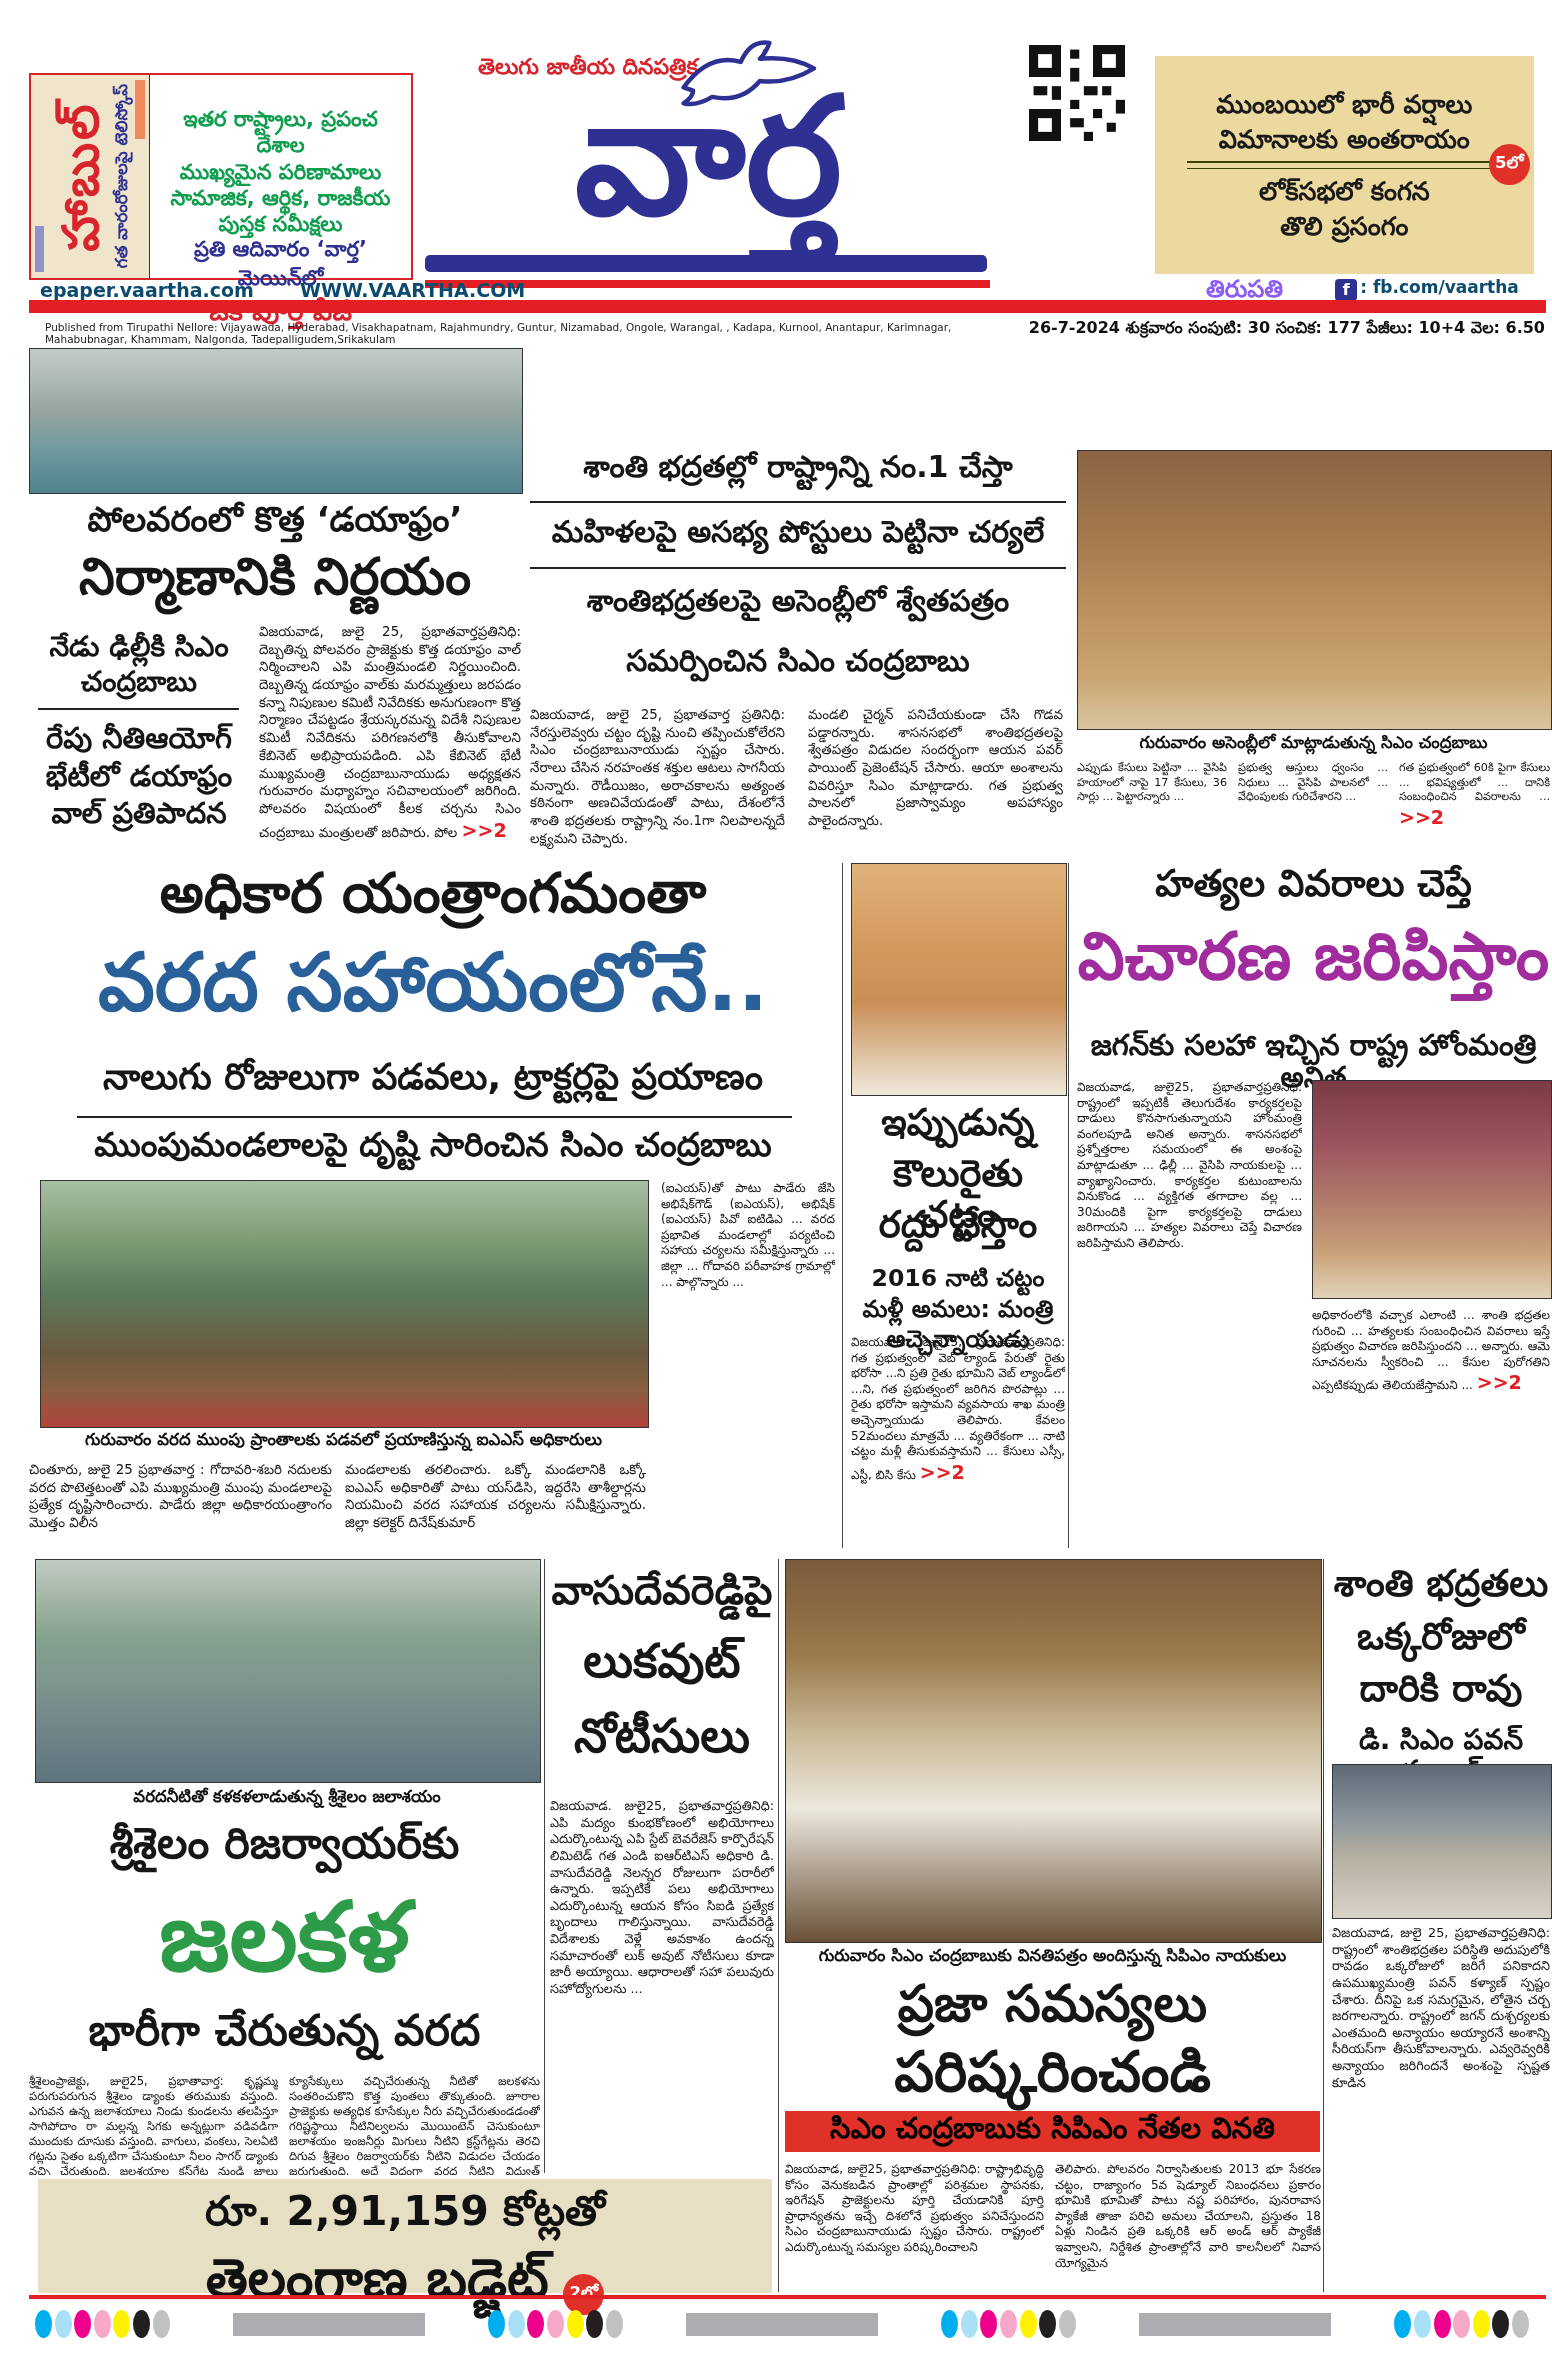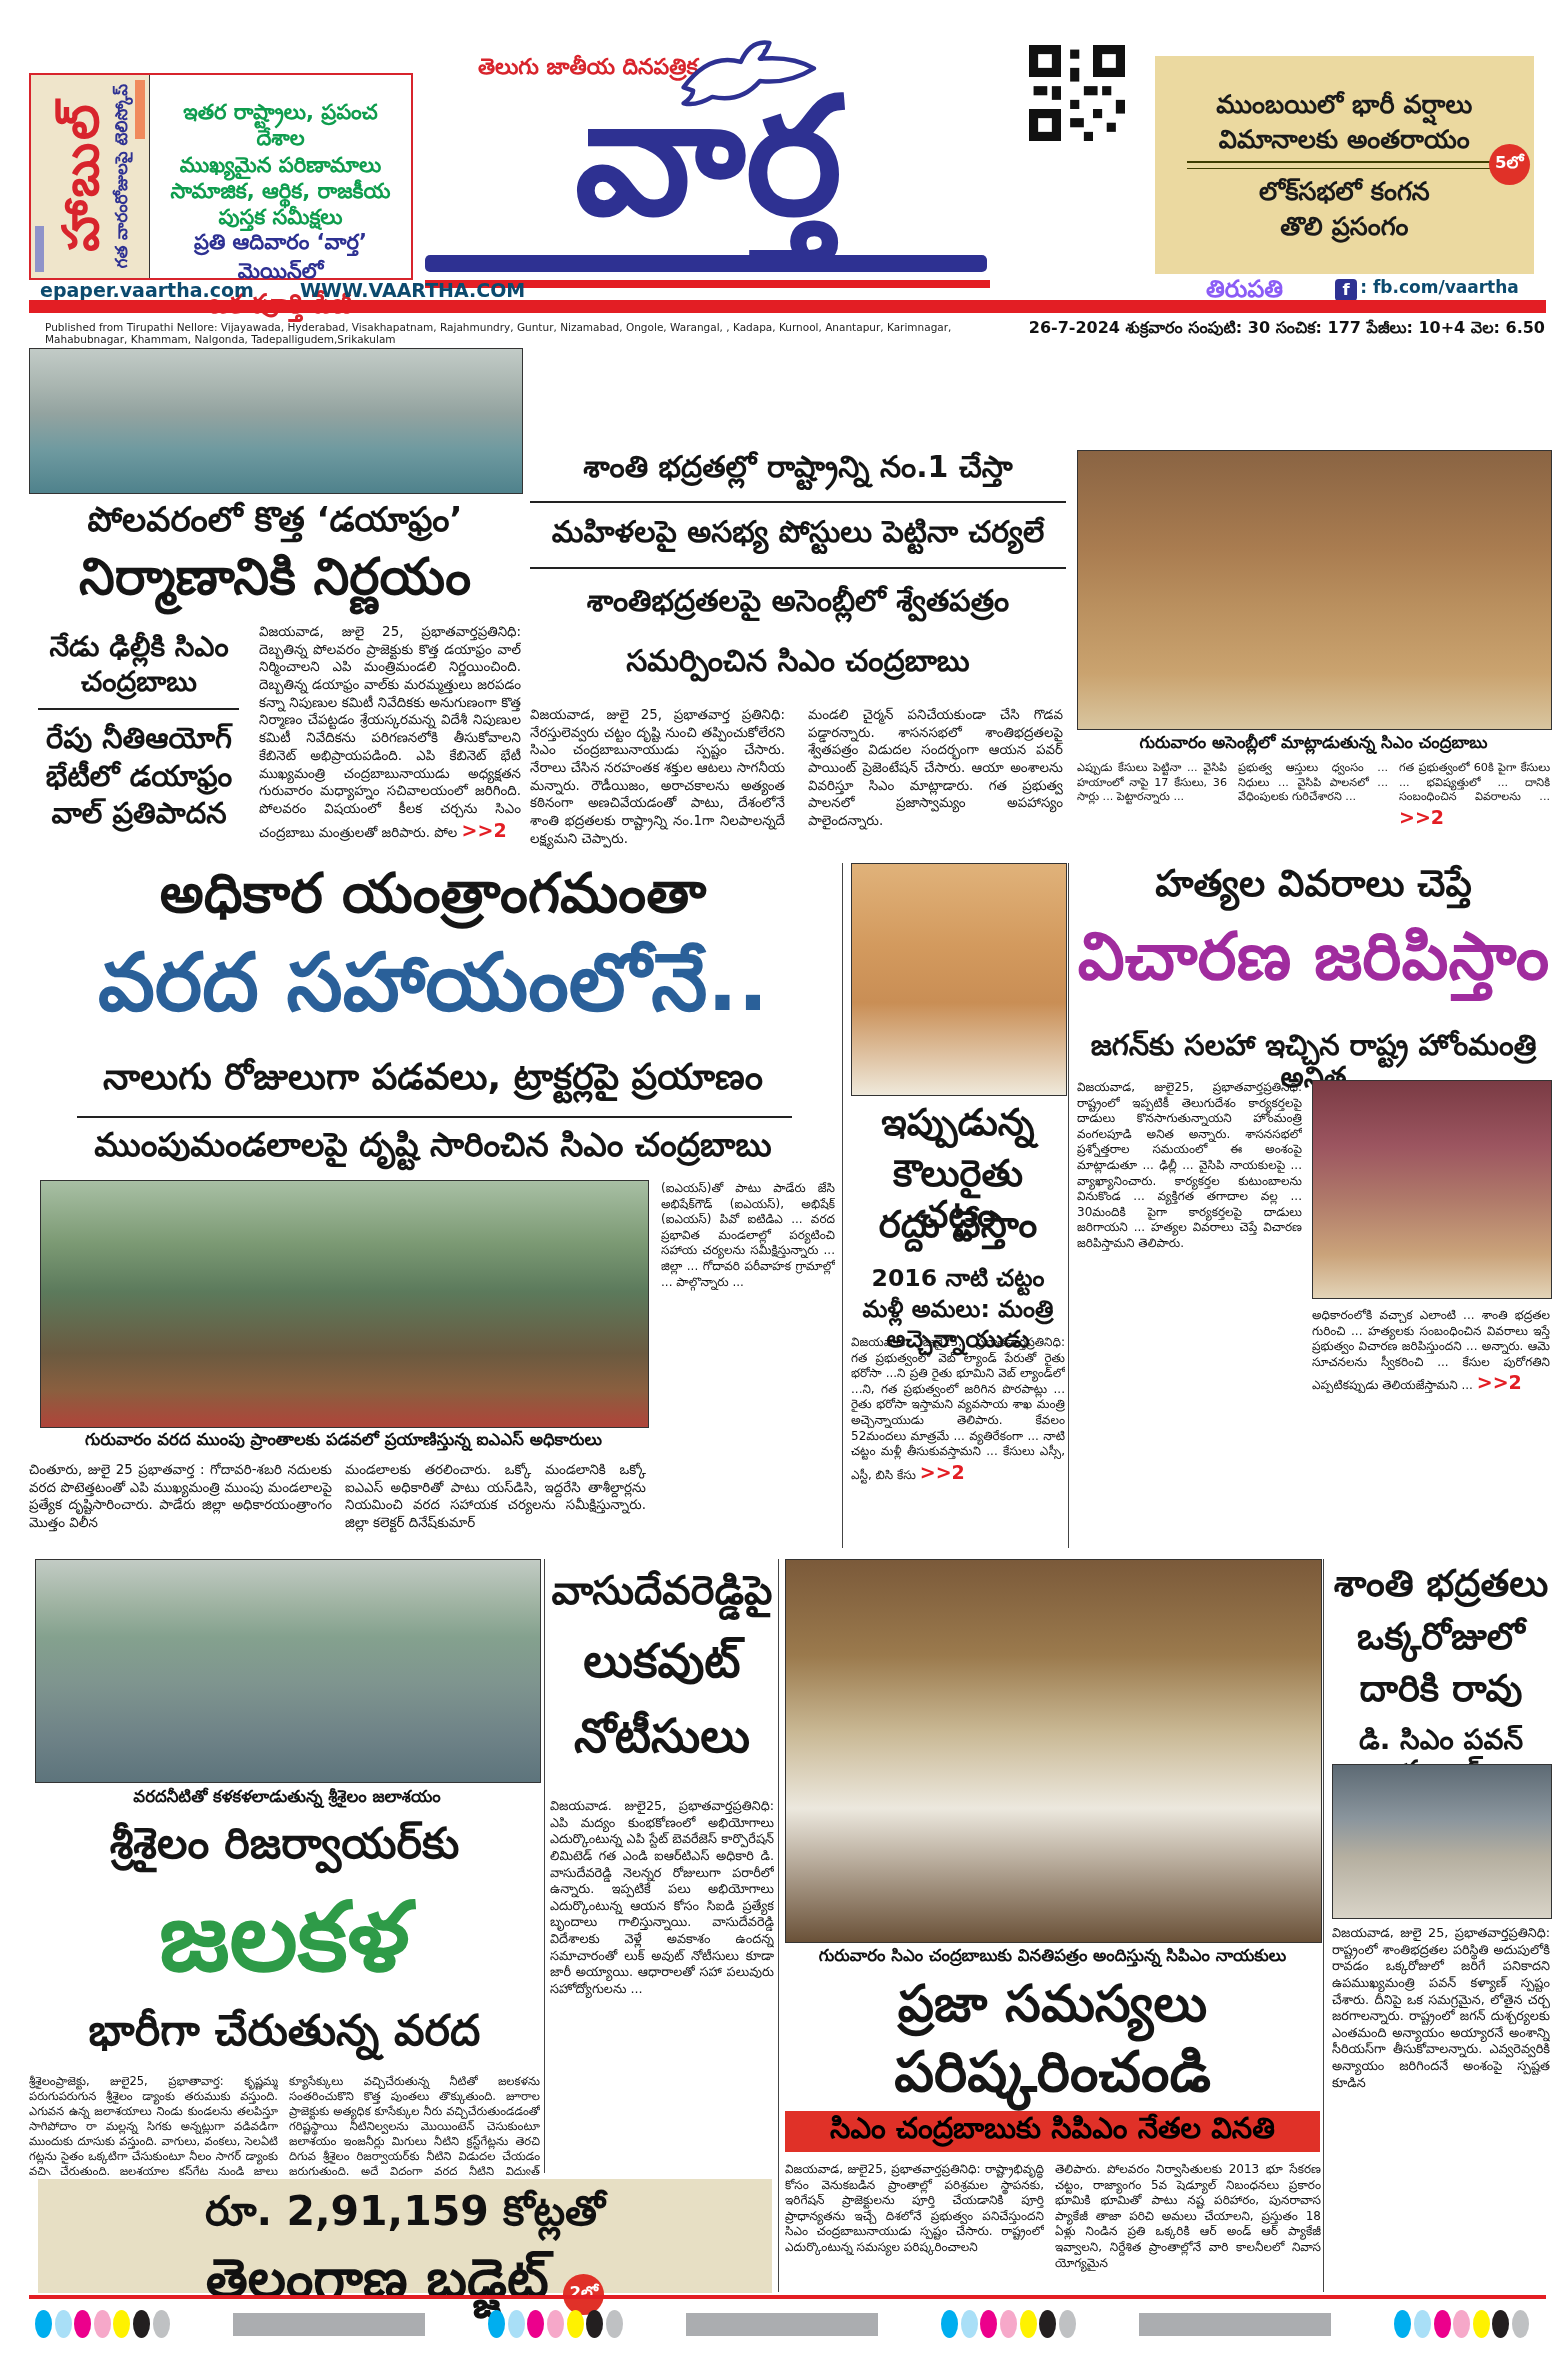--- a/index.html
+++ b/index.html
@@ -14,21 +14,21 @@
   .vr{background:#444;width:1.3px;}
   .photo{background-size:cover;}
   
   .promo-box{display:flex;border:2.6px solid #D8242C;background:#fff;}
   .promo-logo{width:118px;background:#EFE5CB;position:relative;display:flex;align-items:center;justify-content:center;border-right:1.9px solid #333;}
   .vtext{writing-mode:vertical-rl;transform:rotate(180deg);}
   .promo-title{font-size:50px;font-weight:bold;color:#D8242C;letter-spacing:2.6px;}
   .promo-sub{font-size:16.6px;font-weight:bold;color:#2E3192;margin-left:-3.8px;}
   .accent-a{position:absolute;top:5.1px;right:3.8px;width:10.2px;height:59px;background:#F08A5C;}
   .accent-b{position:absolute;bottom:6.4px;left:3.8px;width:9px;height:46px;background:#8F93C9;}
-  .promo-text{flex:1;display:flex;flex-direction:column;align-items:center;justify-content:space-evenly;padding:24px 9px;background:#fff;}
+  .promo-text{flex:1;display:flex;flex-direction:column;align-items:center;justify-content:space-evenly;padding:5px 9px;background:#fff;margin-top:26px;}
   .pg{color:#0F9D4E;font-weight:bold;font-size:21px;text-align:center;line-height:1.25;}
   .pb{color:#2E3192;font-weight:bold;font-size:21px;text-align:center;}
   .pr{color:#D8242C;font-weight:bold;font-size:27px;text-align:center;}
   .pdiv{width:65%;height:2.6px;background:#D9A9C9;}
   .logo-text{font-size:163px;line-height:1;font-weight:bold;color:#2E3192;text-align:center;}
   .tagline{color:#D8242C;font-weight:bold;font-size:22px;}
   .red-url{color:#0c4a6e;font-weight:bold;font-size:19px;}
   .edition{color:#8b5cf6;font-weight:bold;font-size:24px;}
   .topbox{background:#EBD9A0;padding:16.6px 12.8px;display:flex;flex-direction:column;justify-content:center;}
   .tb-line{font-size:25.5px;font-weight:bold;color:#1a1a1a;text-align:center;line-height:1.35;}

